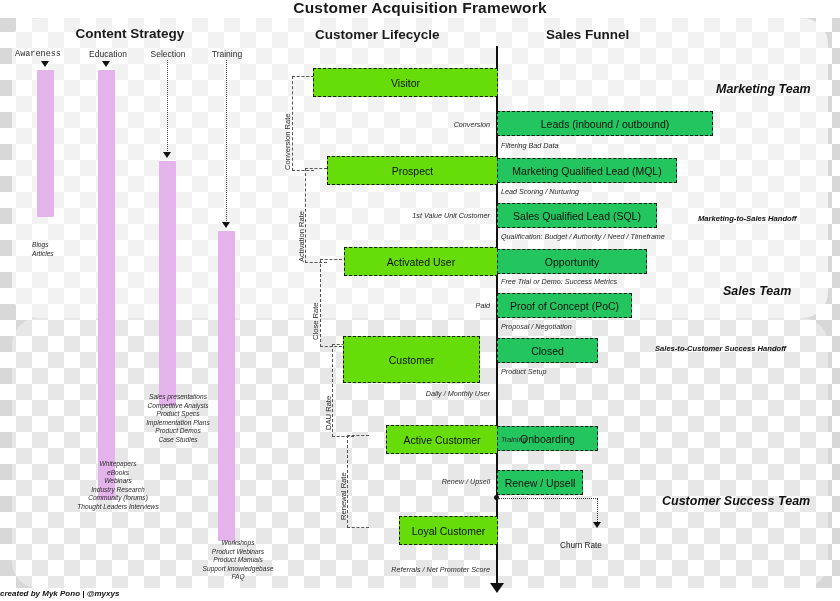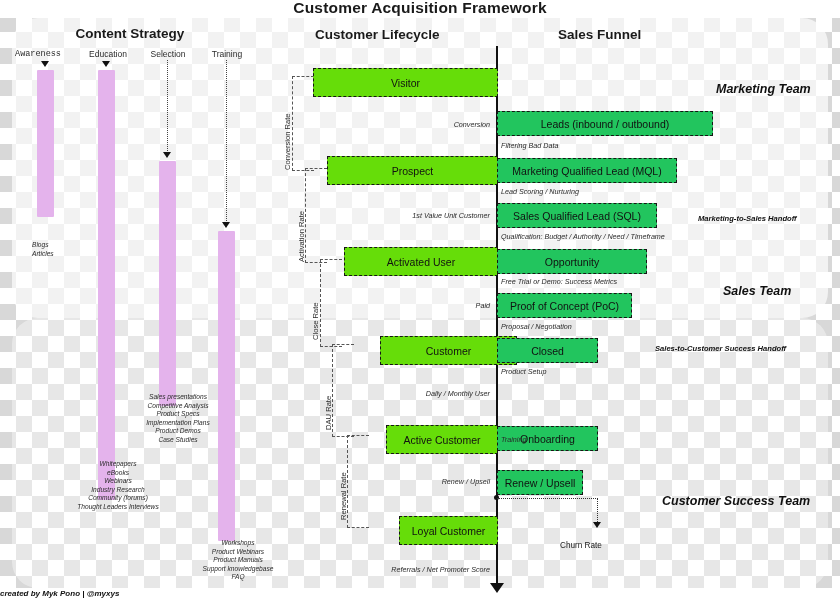--- a/index.html
+++ b/index.html
@@ -21,21 +21,21 @@
   #plate-main{left:12px;top:18px;width:816px;height:300px;border-radius:26px;background:rgba(255,255,255,0.66);}
   #plate-lower{left:12px;top:318px;width:816px;height:270px;border-radius:26px;background:rgba(255,255,255,0.40);}
 
   .txt{position:absolute;white-space:nowrap;color:#1a1a1a;}
 
   #main-title{left:0;top:-1px;width:840px;text-align:center;font-size:15.5px;font-weight:bold;letter-spacing:.2px;}
 
   .col-title{font-size:13.5px;font-weight:bold;}
   #title-content-strategy{left:70px;top:26px;width:120px;text-align:center;}
   #title-lifecycle{left:315px;top:27px;}
-  #title-sales-funnel{left:558px;top:27px;}
+  #title-sales-funnel{left:546px;top:27px;}
 
   .stage-label{font-size:8.5px;color:#2b2b2b;text-align:center;}
 
   .bar{position:absolute;background:#e4b3ec;border-radius:1px;}
   .arrow-down{position:absolute;width:0;height:0;border-left:4px solid transparent;border-right:4px solid transparent;border-top:6px solid #111;}
   .dotline{position:absolute;width:0;border-left:1px dotted #444;}
 
   .left-note{position:absolute;font-size:6.6px;font-style:italic;color:#2a2a2a;line-height:8.6px;text-align:center;}
   .left-note.lt{text-align:left;}
 
@@ -136,21 +136,21 @@
 
 <div class="box green" style="left:313px;top:68px;width:185px;height:29px;">
     <span>Visitor</span>
   </div>
 <div class="box green" style="left:327px;top:156px;width:171px;height:29px;">
     <span>Prospect</span>
   </div>
 <div class="box green" style="left:344px;top:247px;width:154px;height:29px;">
     <span>Activated User</span>
   </div>
-<div class="box green" style="left:380px;top:336px;width:137px;height:29px;">
+<div class="box green" style="left:343px;top:336px;width:137px;height:47px;">
     <span>Customer</span>
   </div>
 <div class="box green" style="left:386px;top:425px;width:112px;height:29px;">
     <span>Active Customer</span>
   </div>
 <div class="box green" style="left:399px;top:516px;width:99px;height:29px;">
     <span>Loyal Customer</span>
   </div>
 
 <div class="box orange" style="left:497px;top:111px;width:216px;height:25px;">

